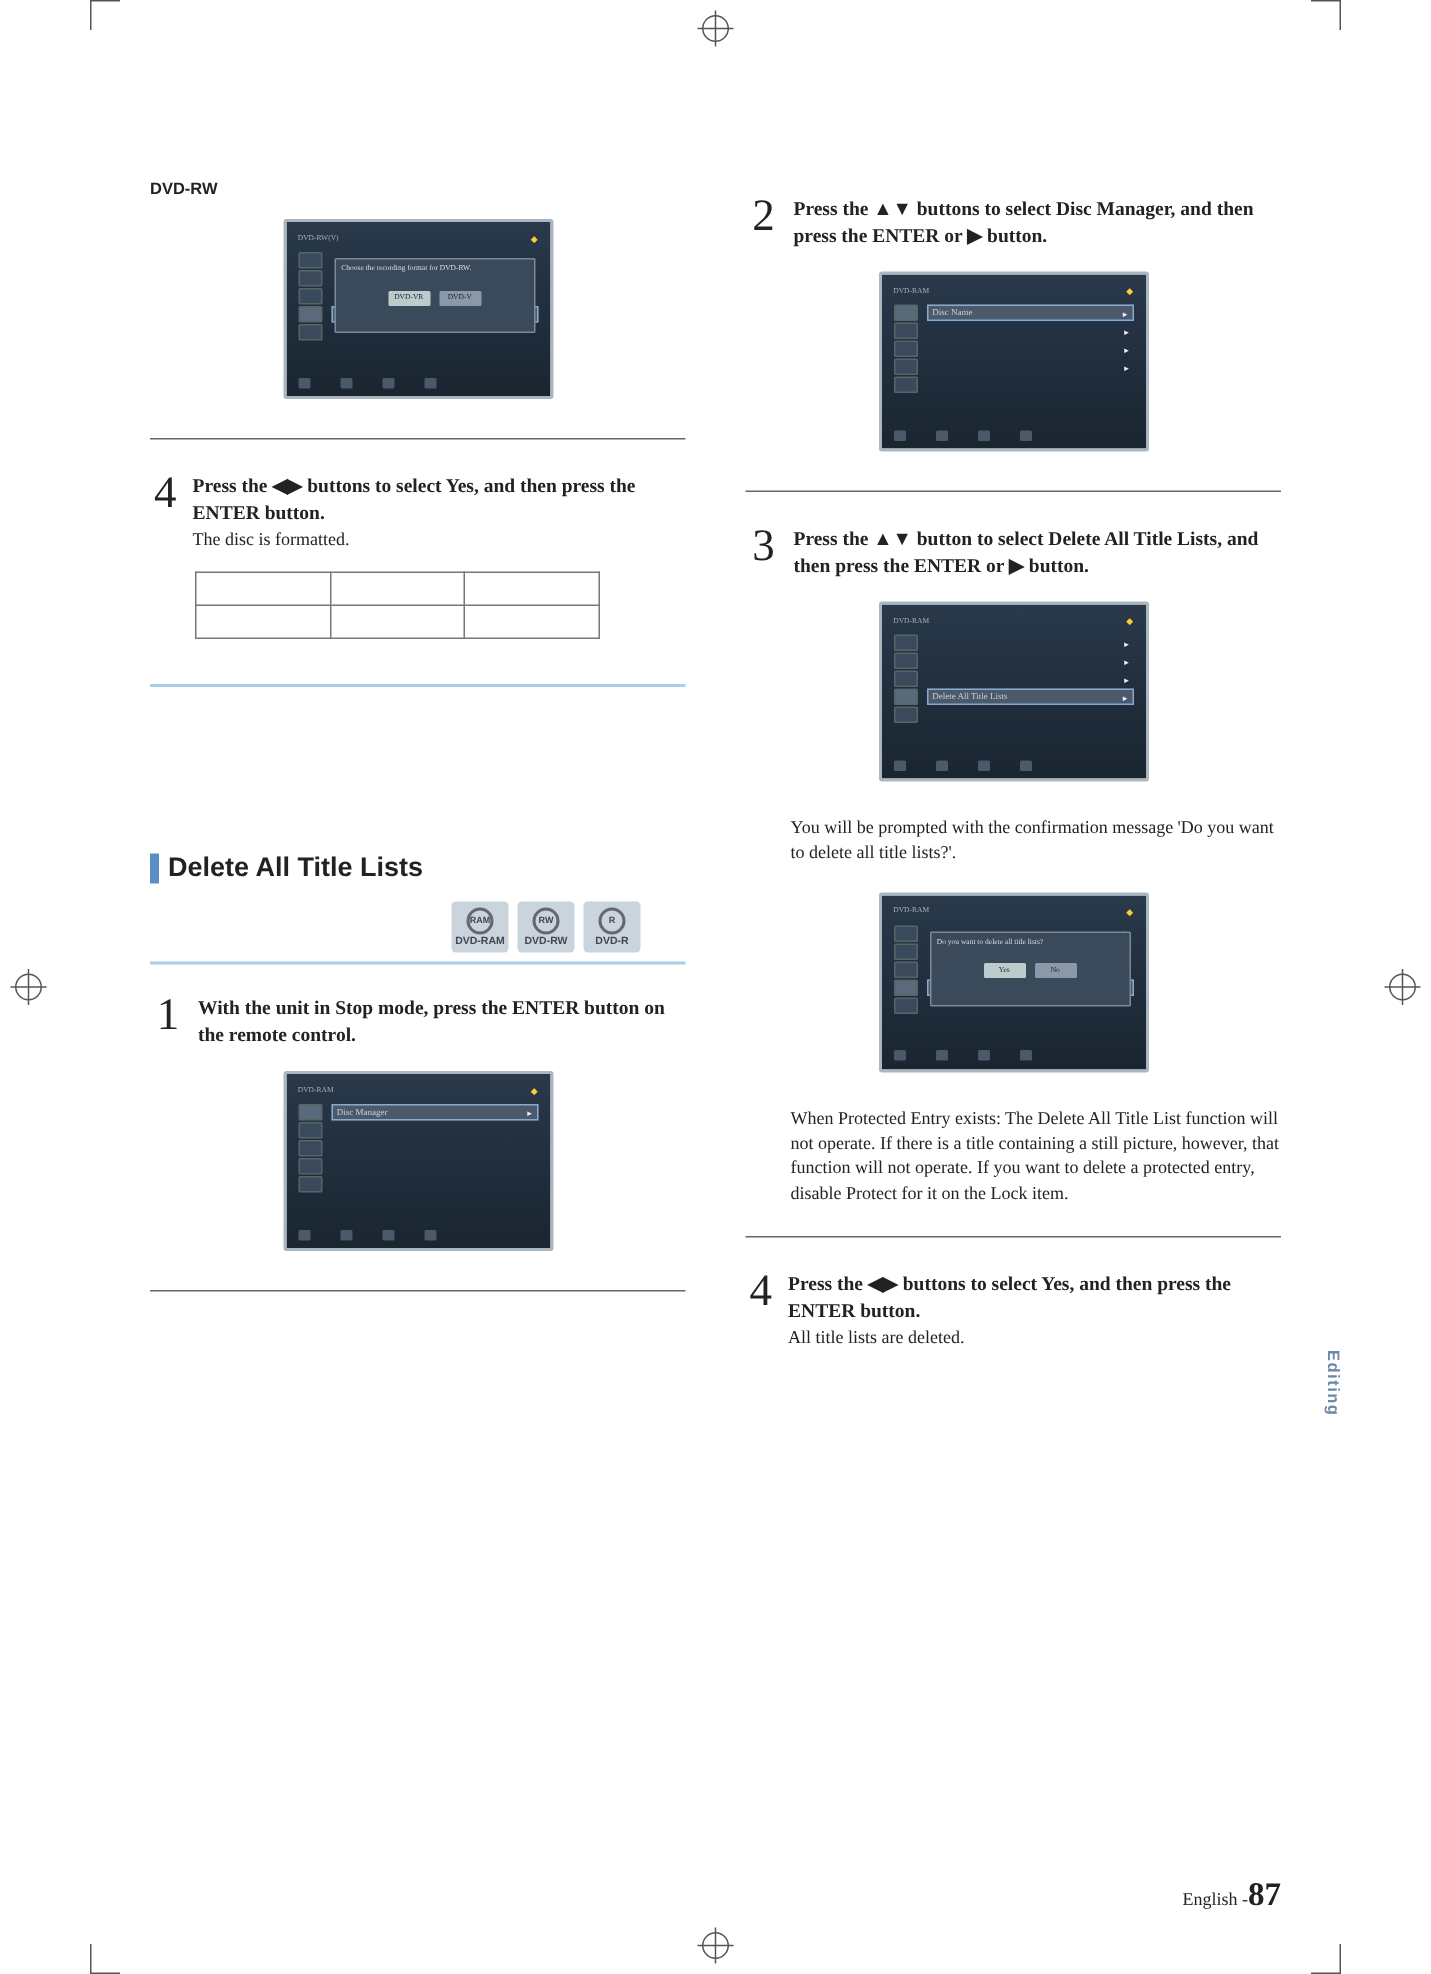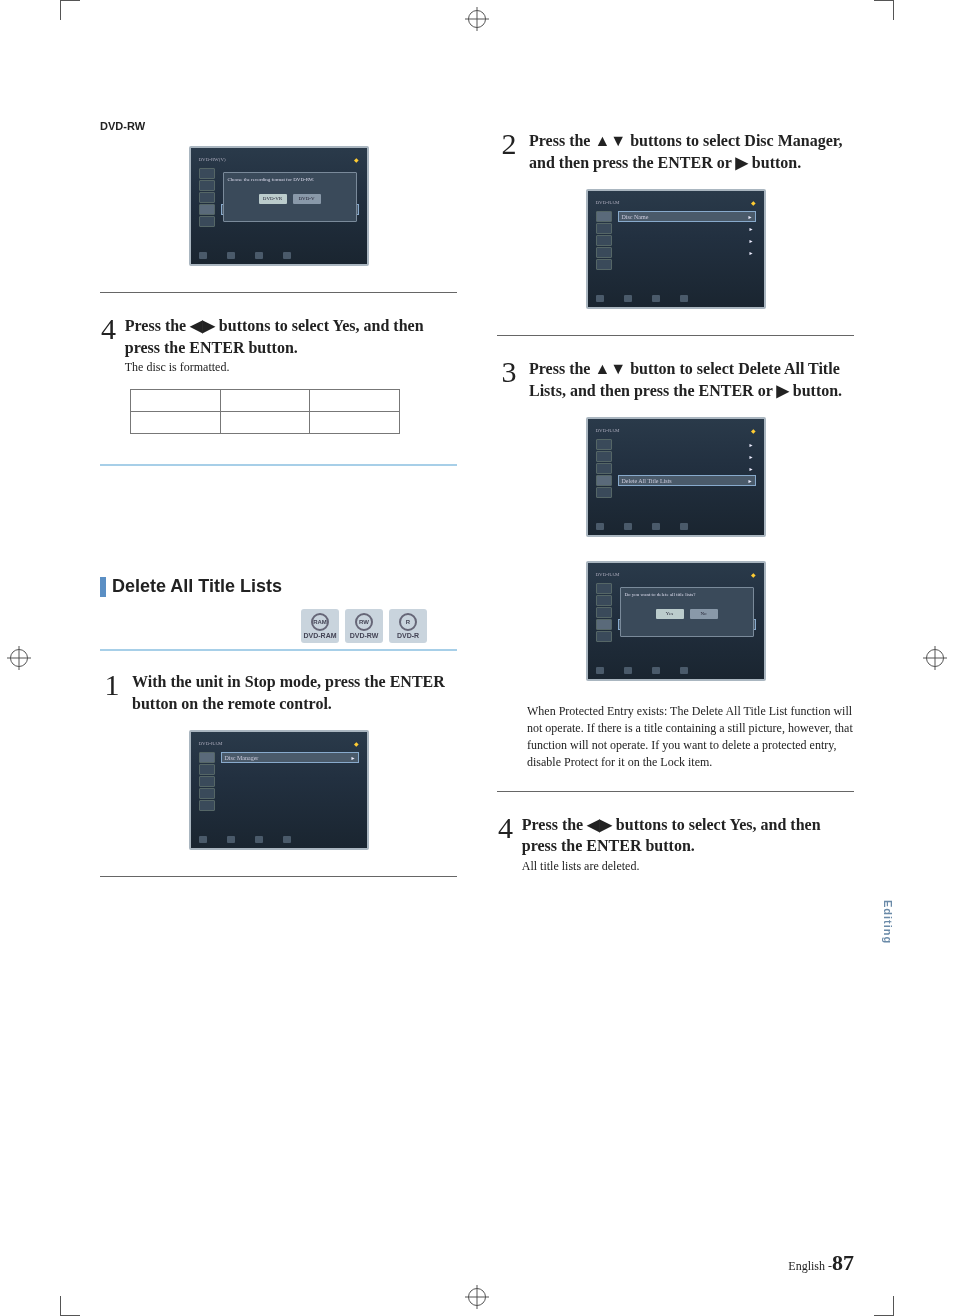--- a/index.html
+++ b/index.html
@@ -84,21 +84,21 @@
   .screen .popup { position:absolute; left:32px; right:10px; top:24px; height:50px; background:#3a4a5a; border:1px solid #7a8a9a; border-radius:1px; padding:4px;}
   .screen .popup .ptxt { font-size:5px; color:#dde; line-height:1.3;}
   .screen .popup .btns { display:flex; gap:6px; justify-content:center; margin-top:10px;}
   .screen .popup .pbtn { width:28px; height:10px; background:#8999a9; border-radius:1px; font-size:5px; display:flex; align-items:center; justify-content:center; color:#223;}
   .screen .popup .pbtn.hl { background:#bcc; }
   .screen .bottombar { position:absolute; bottom:4px; left:8px; right:8px; height:10px; display:flex; gap:20px; align-items:center;}
   .screen .bottombar .bic { width:8px; height:7px; background:#4a5a6a; border-radius:1px;}
 
   .step { display:flex; gap:8px; margin: 10px 0 6px; }
   .step-num { font-size: 30px; font-weight: 400; line-height: 0.9; width: 24px; text-align:center; font-family: 'Times New Roman', serif;}
-  .step-txt { font-size: 16px; line-height: 1.35; font-weight: bold; flex:1;}
+  .step-txt { font-size: 13px; line-height: 1.35; font-weight: bold; flex:1;}
   .step-sub { font-size: 12px; font-weight: normal; margin-top: 2px;}
 
   .note-text { font-size: 12px; margin: 14px 0 6px 30px; font-weight: bold;}
   .plain-text { font-size: 12px; margin: 8px 0 8px 30px; line-height:1.4;}
 
   .mini-table { width: 270px; margin: 8px 0 20px 30px; border-collapse: collapse; }
   .mini-table td { border:1px solid #777; height:22px; font-size:9px; padding:2px 4px; }
 
   .blue-rule { height:2px; background:#a7cfe8; margin: 10px 0;}
 
@@ -346,20 +346,21 @@
           </div>
       </div>
       <div class="bottombar">
           <div class="bic"></div>
           <div class="bic"></div>
           <div class="bic"></div>
           <div class="bic"></div>
         </div>
     </div>
 
+    <div class="plain-text">You will be prompted with the confirmation message 'Do you want to delete all title lists?'.</div>
 
     <div class="screen">
       <div class="topbar">
           <span class="disc">DVD-RAM</span>
           <span class="diamond">◆</span>
         </div>
       <div class="iconcol">
         <div class="ic"></div>
           <div class="ic"></div>
           <div class="ic"></div>

